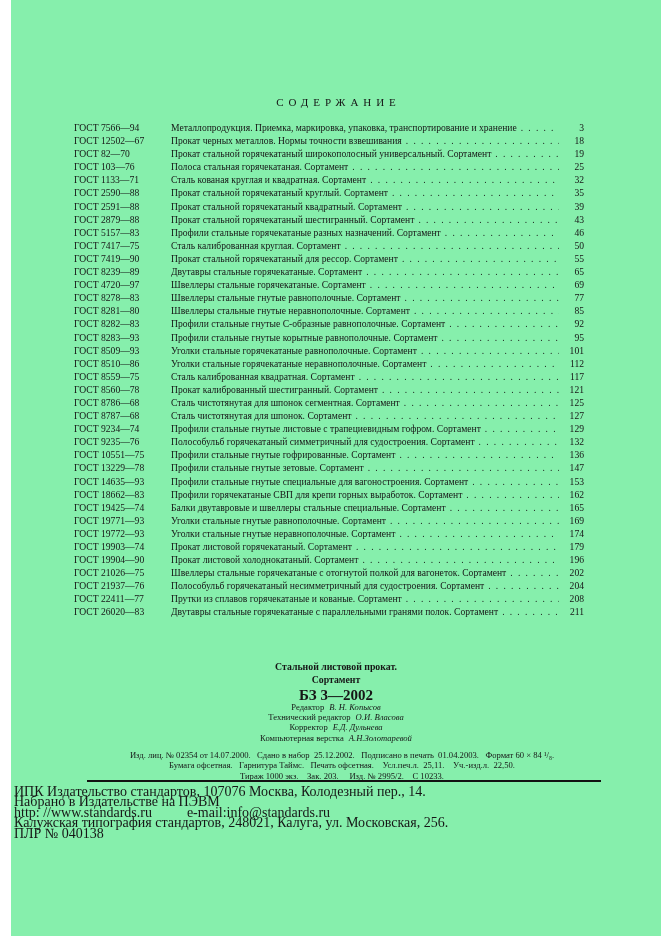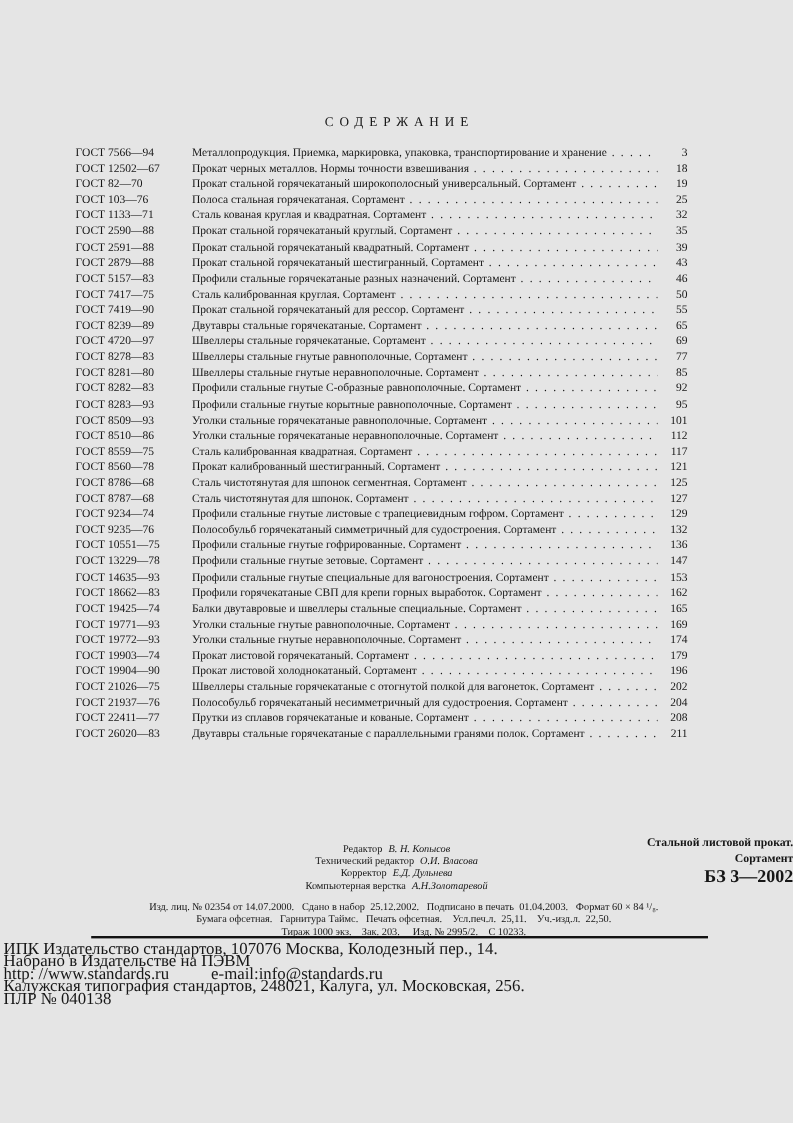--- a/index.html
+++ b/index.html
@@ -4,21 +4,21 @@
 <style>
   html, body { margin: 0; padding: 0; }
   body {
     width: 661px; height: 936px;
     background: #ffffff;
     color: #161616;
     font-family: "Liberation Serif", "DejaVu Serif", serif;
     position: relative;
     overflow: hidden;
   }
-  .page { position: absolute; inset: 0; background: #e5e5e5; }
+  .page { position: absolute; inset: 0; background: #86efac; margin-left: 11px; }
 
   
   .toc-heading {
     position: absolute; top: 96px; left: 0; width: 100%;
     margin: 0; text-align: center;
     font-size: 11px; font-weight: normal;
     letter-spacing: 0.45em; text-indent: 0.45em;
   }
 
   
@@ -34,22 +34,22 @@
     margin: 0 3px 0 4px; min-width: 6px;
   }
   .toc-leader::after {
     content: ". . . . . . . . . . . . . . . . . . . . . . . . . . . . . . . . . . . . . . . . . . . . . . . . . . . . . . . . . . . . . . . . . . . . . . . .";
     letter-spacing: 1.4px;
   }
   .toc-page { flex: 0 0 22px; text-align: right; white-space: nowrap; }
 
   
   .colophon-title {
-    position: absolute; top: 696px; left: 0; width: 100%;
-    text-align: right; font-weight: bold;
+    position: absolute; top: 660px; left: 0; width: 100%;
+    text-align: center; font-weight: bold;
   }
   .ct-line { font-size: 9.8px; line-height: 13px; }
   .ct-code { font-size: 15px; line-height: 13px; margin-top: 3px; }
 
   
   .staff {
     position: absolute; top: 702px; left: 0; width: 100%;
     text-align: center; font-size: 8.6px;
   }
   .staff-line { line-height: 10.2px; }

